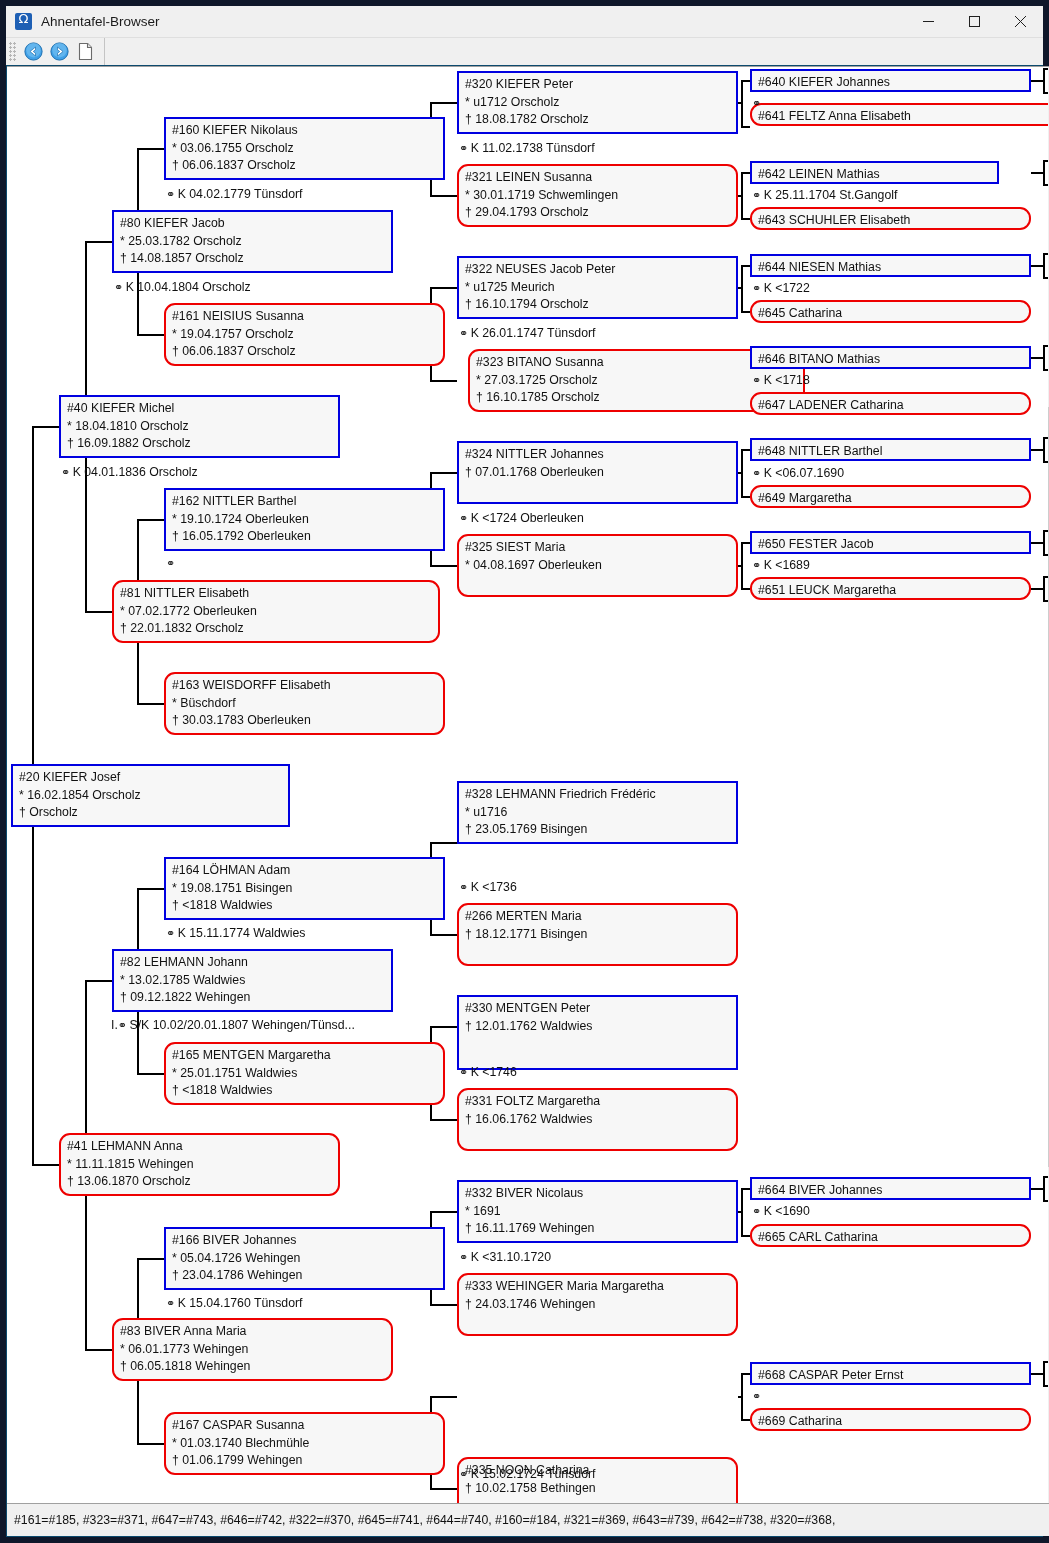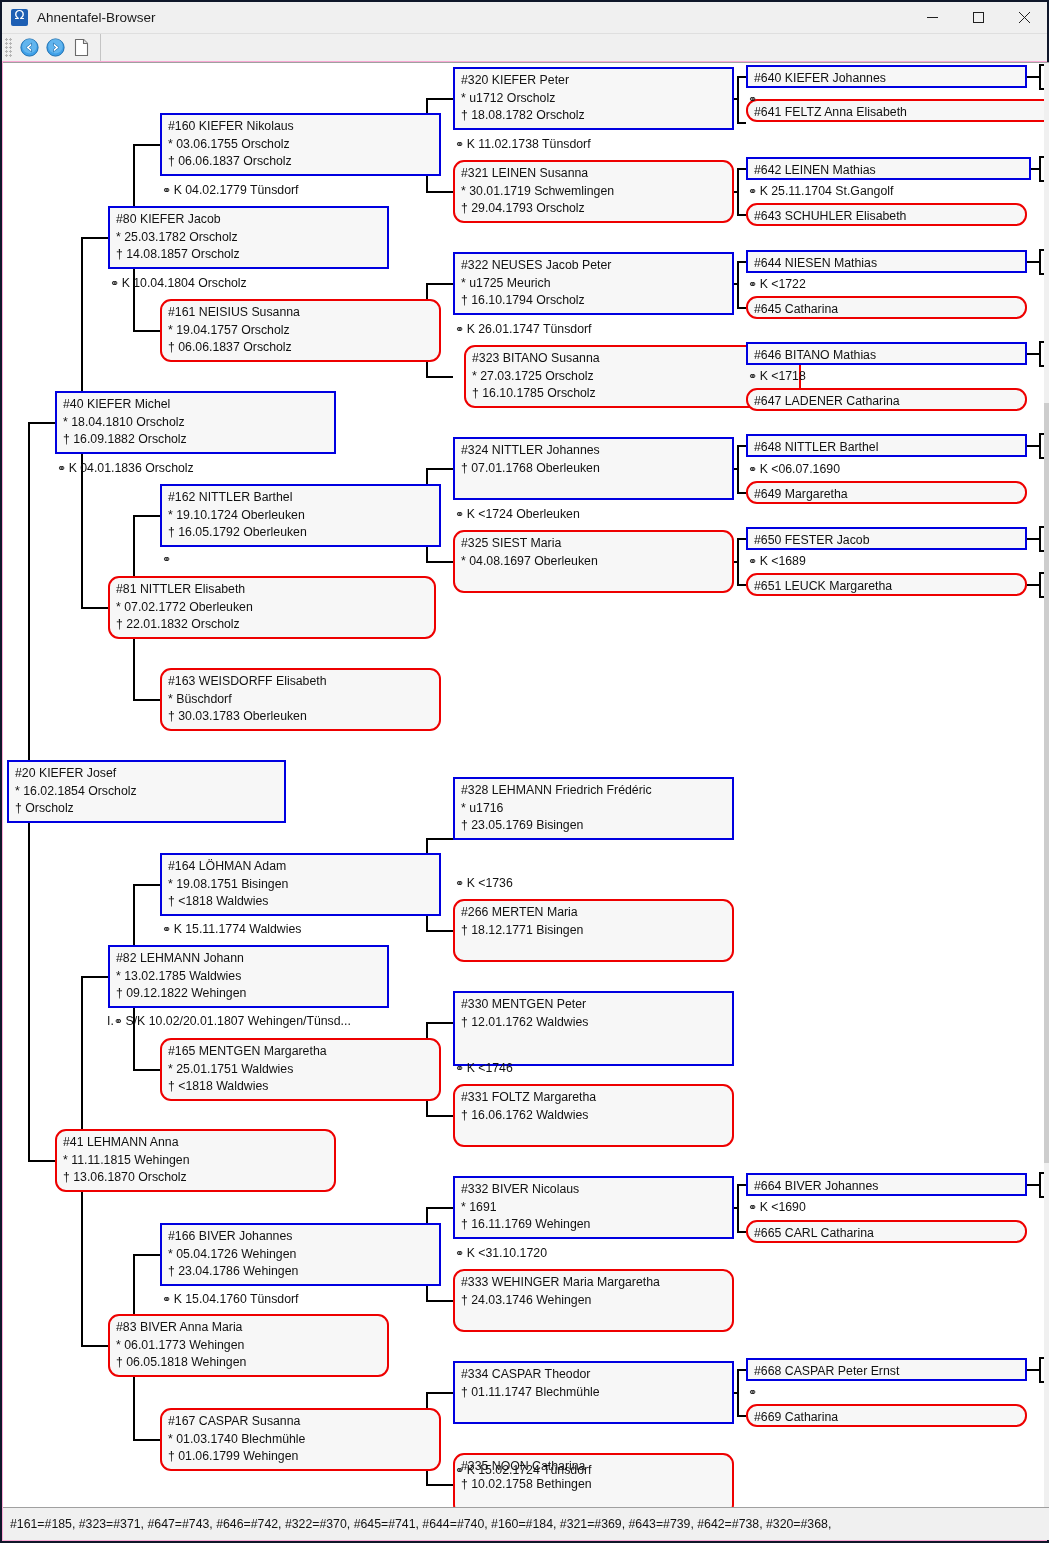--- a/index.html
+++ b/index.html
@@ -8,22 +8,22 @@
     width: 1049px; height: 1543px;
     overflow: hidden;
     font-family: "Liberation Sans", sans-serif;
     background: #ffffff;
   }
 
   
   #app-window {
     width: 1049px; height: 1543px;
     position: relative;
-    background: #f9a8d4;
-    border: 2px solid #0f172a;
+    background: #0c4a6e;
+    border: 6px solid #0f172a;
   }
   #titlebar {
     height: 31px;
     background: #f0f0f0;
     display: flex; align-items: center;
     position: relative;
   }
   #app-icon {
     width: 17px; height: 17px;
     margin-left: 9px;
@@ -470,35 +470,31 @@
         </div>
         <div class="person male" style="left: 450px; top: 1113px; width: 281px; height: 63px;">
           <span class="ln">#332 BIVER Nicolaus</span>
           <span class="ln">* 1691</span>
           <span class="ln">† 16.11.1769 Wehingen</span>
         </div>
         <div class="person female" style="left: 450px; top: 1206px; width: 281px; height: 63px;">
           <span class="ln">#333 WEHINGER Maria Margaretha</span>
           <span class="ln">† 24.03.1746 Wehingen</span>
         </div>
-        <div class="person male" style="left: 450px; top: 1298px; width: 281px; height: 63px;">
-          <span class="ln">#334 CASPAR Theodor</span>
-          <span class="ln">† 01.11.1747 Blechmühle</span>
-        </div>
         <div class="person female" style="left: 450px; top: 1390px; width: 281px; height: 63px;">
           <span class="ln">#335 NOON Catharina</span>
           <span class="ln">† 10.02.1758 Bethingen</span>
         </div>
         <div class="person male" style="left: 743px; top: 2px; width: 281px; height: 23px;">
           <span class="ln">#640 KIEFER Johannes</span>
         </div>
         <div class="person female" style="left: 743px; top: 36px; width: 336px; height: 23px;">
           <span class="ln">#641 FELTZ Anna Elisabeth</span>
         </div>
-        <div class="person male" style="left: 743px; top: 94px; width: 285px; height: 23px;">
+        <div class="person male" style="left: 743px; top: 94px; width: 249px; height: 23px;">
           <span class="ln">#642 LEINEN Mathias</span>
         </div>
         <div class="person female" style="left: 743px; top: 140px; width: 281px; height: 23px;">
           <span class="ln">#643 SCHUHLER Elisabeth</span>
         </div>
         <div class="person male" style="left: 743px; top: 187px; width: 281px; height: 23px;">
           <span class="ln">#644 NIESEN Mathias</span>
         </div>
         <div class="person female" style="left: 743px; top: 233px; width: 281px; height: 23px;">
           <span class="ln">#645 Catharina</span>

